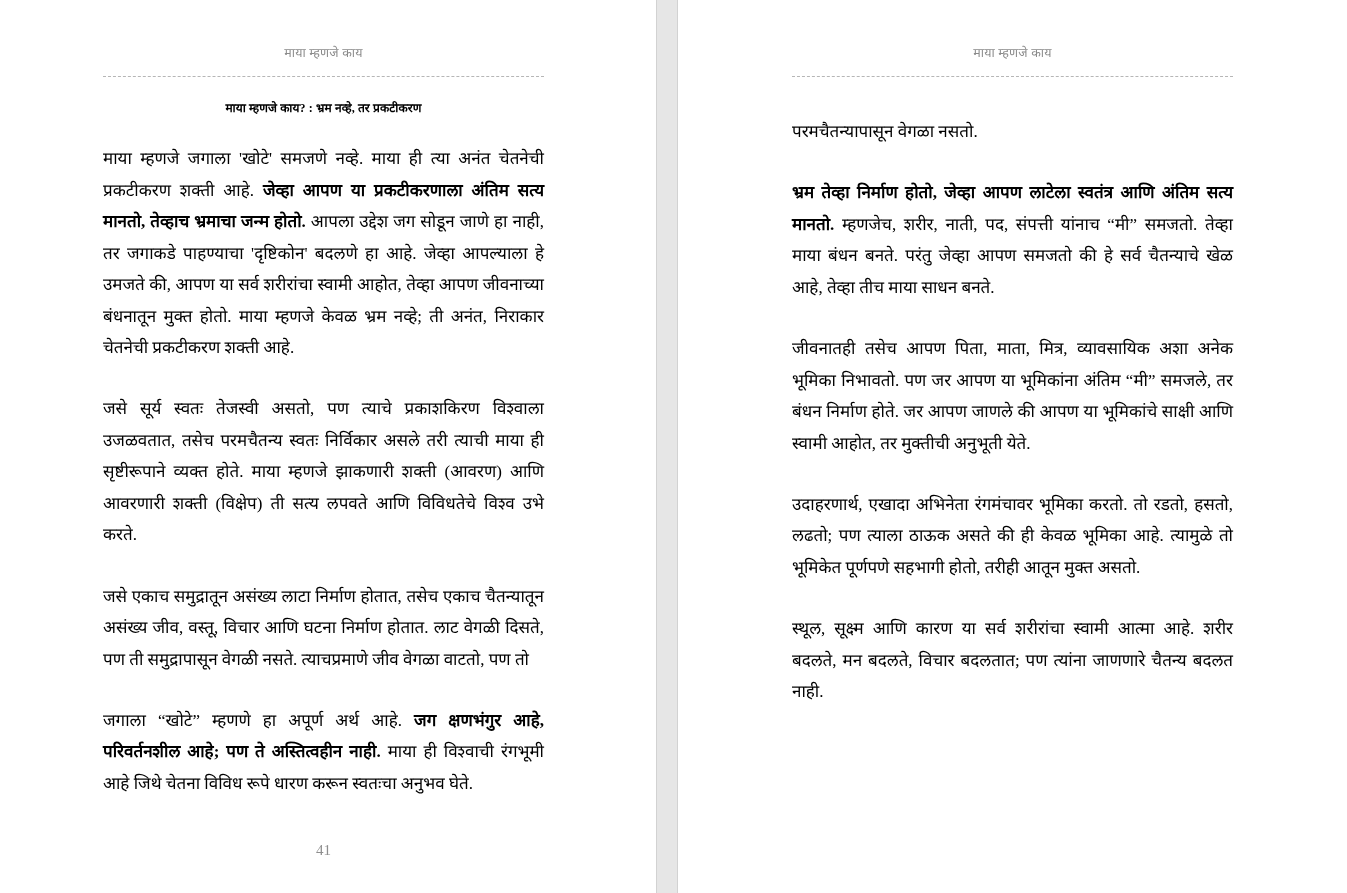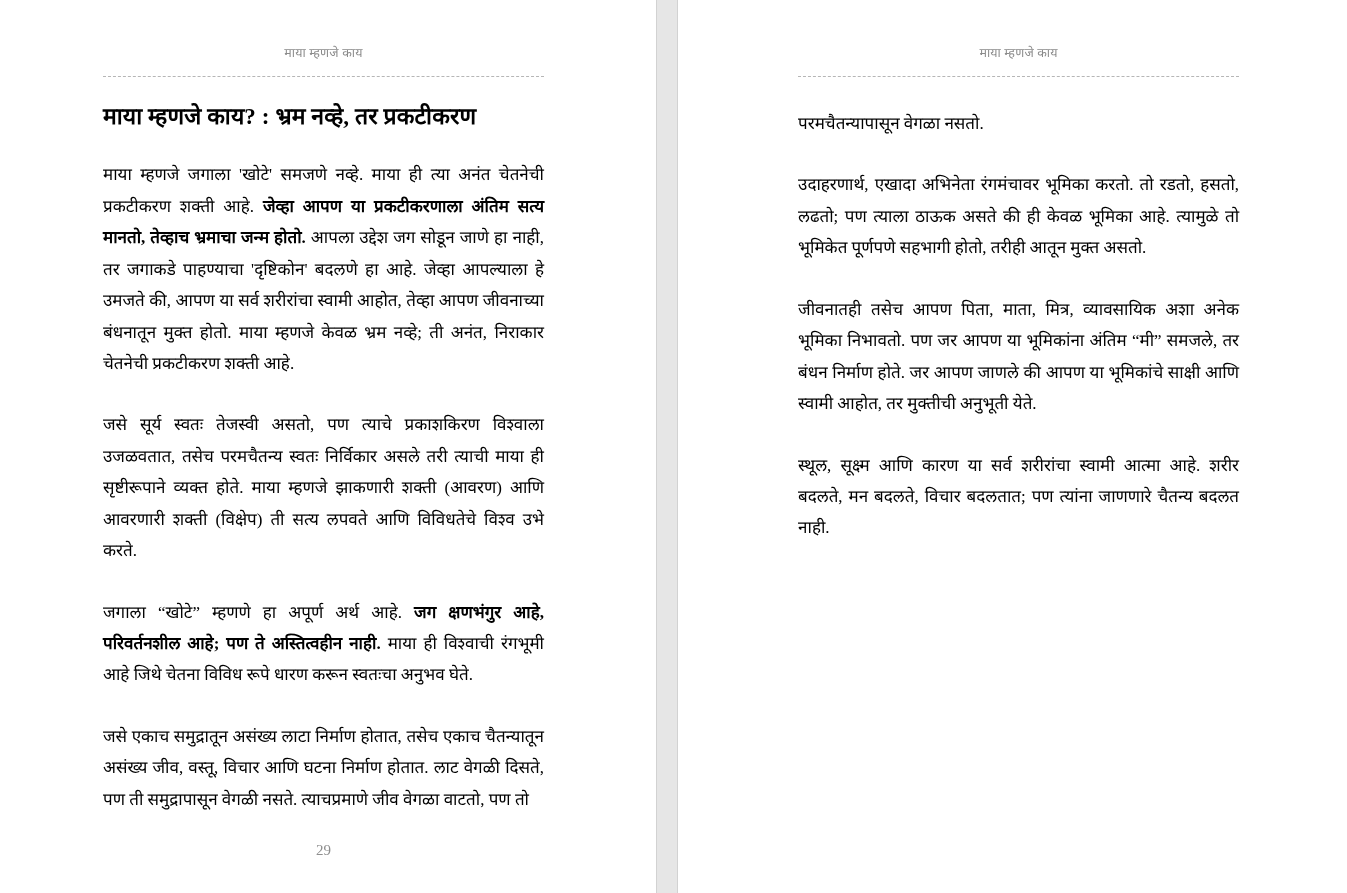--- a/index.html
+++ b/index.html
@@ -15,21 +15,20 @@
     font-family: "Liberation Serif", "DejaVu Serif", serif;
     color: #000000;
   }
 
   .spread {
     position: relative;
     width: 1347px;
     height: 893px;
     display: flex;
     align-items: stretch;
-    gap: 6px;
   }
 
   .page {
     position: relative;
     height: 893px;
     background: #ffffff;
     box-sizing: border-box;
   }
   .page-left  { width: 656px; }
   .page-right { width: 669px; }
@@ -77,29 +76,29 @@
 
   .body-area {
     position: absolute;
     top: 100px;
     left: 0;
     width: 441px;
   }
 
   h1.chapter-title {
     margin: 0 0 26px 0;
-    font-size: 23px;
+    font-size: 12px;
     font-weight: bold;
     line-height: 1.45;
-    text-align: left;
+    text-align: center;
     letter-spacing: 0.1px;
   }
 
   p.para {
-    margin: 8px 0 30px 0;
+    margin: 16px 0 30px 0;
     font-size: 17px;
     line-height: 1.85;
     text-align: justify;
     text-justify: inter-word;
     hyphens: none;
   }
   p.para:last-child { margin-bottom: 0; }
 
   p.para b, p.para strong {
     font-weight: bold;
@@ -125,40 +124,41 @@
 
       <div class="running-head">माया म्हणजे काय</div>
 
       <div class="head-rule"></div>
 
       <div class="body-area">
         <h1 class="chapter-title">माया म्हणजे काय? : भ्रम नव्हे, तर प्रकटीकरण</h1>
 
         <p class="para"><span>माया म्हणजे जगाला 'खोटे' समजणे नव्हे. माया ही त्या अनंत चेतनेची प्रकटीकरण शक्ती आहे. </span><b>जेव्हा आपण या प्रकटीकरणाला अंतिम सत्य मानतो, तेव्हाच भ्रमाचा जन्म होतो.</b><span> आपला उद्देश जग सोडून जाणे हा नाही, तर जगाकडे पाहण्याचा 'दृष्टिकोन' बदलणे हा आहे. जेव्हा आपल्याला हे उमजते की, आपण या सर्व शरीरांचा स्वामी आहोत, तेव्हा आपण जीवनाच्या बंधनातून मुक्त होतो. माया म्हणजे केवळ भ्रम नव्हे; ती अनंत, निराकार चेतनेची प्रकटीकरण शक्ती आहे.</span></p>
         <p class="para"><span>जसे सूर्य स्वतः तेजस्वी असतो, पण त्याचे प्रकाशकिरण विश्वाला उजळवतात, तसेच परमचैतन्य स्वतः निर्विकार असले तरी त्याची माया ही सृष्टीरूपाने व्यक्त होते. माया म्हणजे झाकणारी शक्ती (आवरण) आणि आवरणारी शक्ती (विक्षेप) ती सत्य लपवते आणि विविधतेचे विश्व उभे करते.</span></p>
+        <p class="para"><span>जसे एकाच समुद्रातून असंख्य लाटा निर्माण होतात, तसेच एकाच चैतन्यातून असंख्य जीव, वस्तू, विचार आणि घटना निर्माण होतात. लाट वेगळी दिसते, पण ती समुद्रापासून वेगळी नसते. त्याचप्रमाणे जीव वेगळा वाटतो, पण तो</span></p>
         <p class="para"><span>जगाला “खोटे” म्हणणे हा अपूर्ण अर्थ आहे. </span><b>जग क्षणभंगुर आहे, परिवर्तनशील आहे; पण ते अस्तित्वहीन नाही.</b><span> माया ही विश्वाची रंगभूमी आहे जिथे चेतना विविध रूपे धारण करून स्वतःचा अनुभव घेते.</span></p>
-        <p class="para"><span>जसे एकाच समुद्रातून असंख्य लाटा निर्माण होतात, तसेच एकाच चैतन्यातून असंख्य जीव, वस्तू, विचार आणि घटना निर्माण होतात. लाट वेगळी दिसते, पण ती समुद्रापासून वेगळी नसते. त्याचप्रमाणे जीव वेगळा वाटतो, पण तो</span></p>
       </div>
 
-      <div class="folio">29</div>
+      <div class="folio">41</div>
     </div>
   </div>
 
   <div class="gutter"></div>
 
   <div class="page page-right">
     <div class="column">
 
       <div class="running-head">माया म्हणजे काय</div>
 
       <div class="head-rule"></div>
 
       <div class="body-area">
         <p class="para"><span>परमचैतन्यापासून वेगळा नसतो.</span></p>
+        <p class="para"><b>भ्रम तेव्हा निर्माण होतो, जेव्हा आपण लाटेला स्वतंत्र आणि अंतिम सत्य मानतो.</b><span> म्हणजेच, शरीर, नाती, पद, संपत्ती यांनाच “मी” समजतो. तेव्हा माया बंधन बनते. परंतु जेव्हा आपण समजतो की हे सर्व चैतन्याचे खेळ आहे, तेव्हा तीच माया साधन बनते.</span></p>
+        <p class="para"><span>जीवनातही तसेच आपण पिता, माता, मित्र, व्यावसायिक अशा अनेक भूमिका निभावतो. पण जर आपण या भूमिकांना अंतिम “मी” समजले, तर बंधन निर्माण होते. जर आपण जाणले की आपण या भूमिकांचे साक्षी आणि स्वामी आहोत, तर मुक्तीची अनुभूती येते.</span></p>
         <p class="para"><span>उदाहरणार्थ, एखादा अभिनेता रंगमंचावर भूमिका करतो. तो रडतो, हसतो, लढतो; पण त्याला ठाऊक असते की ही केवळ भूमिका आहे. त्यामुळे तो भूमिकेत पूर्णपणे सहभागी होतो, तरीही आतून मुक्त असतो.</span></p>
-        <p class="para"><span>जीवनातही तसेच आपण पिता, माता, मित्र, व्यावसायिक अशा अनेक भूमिका निभावतो. पण जर आपण या भूमिकांना अंतिम “मी” समजले, तर बंधन निर्माण होते. जर आपण जाणले की आपण या भूमिकांचे साक्षी आणि स्वामी आहोत, तर मुक्तीची अनुभूती येते.</span></p>
         <p class="para"><span>स्थूल, सूक्ष्म आणि कारण या सर्व शरीरांचा स्वामी आत्मा आहे. शरीर बदलते, मन बदलते, विचार बदलतात; पण त्यांना जाणणारे चैतन्य बदलत नाही.</span></p>
       </div>
 
     </div>
   </div>
 
 </div>
 
 </body></html>

